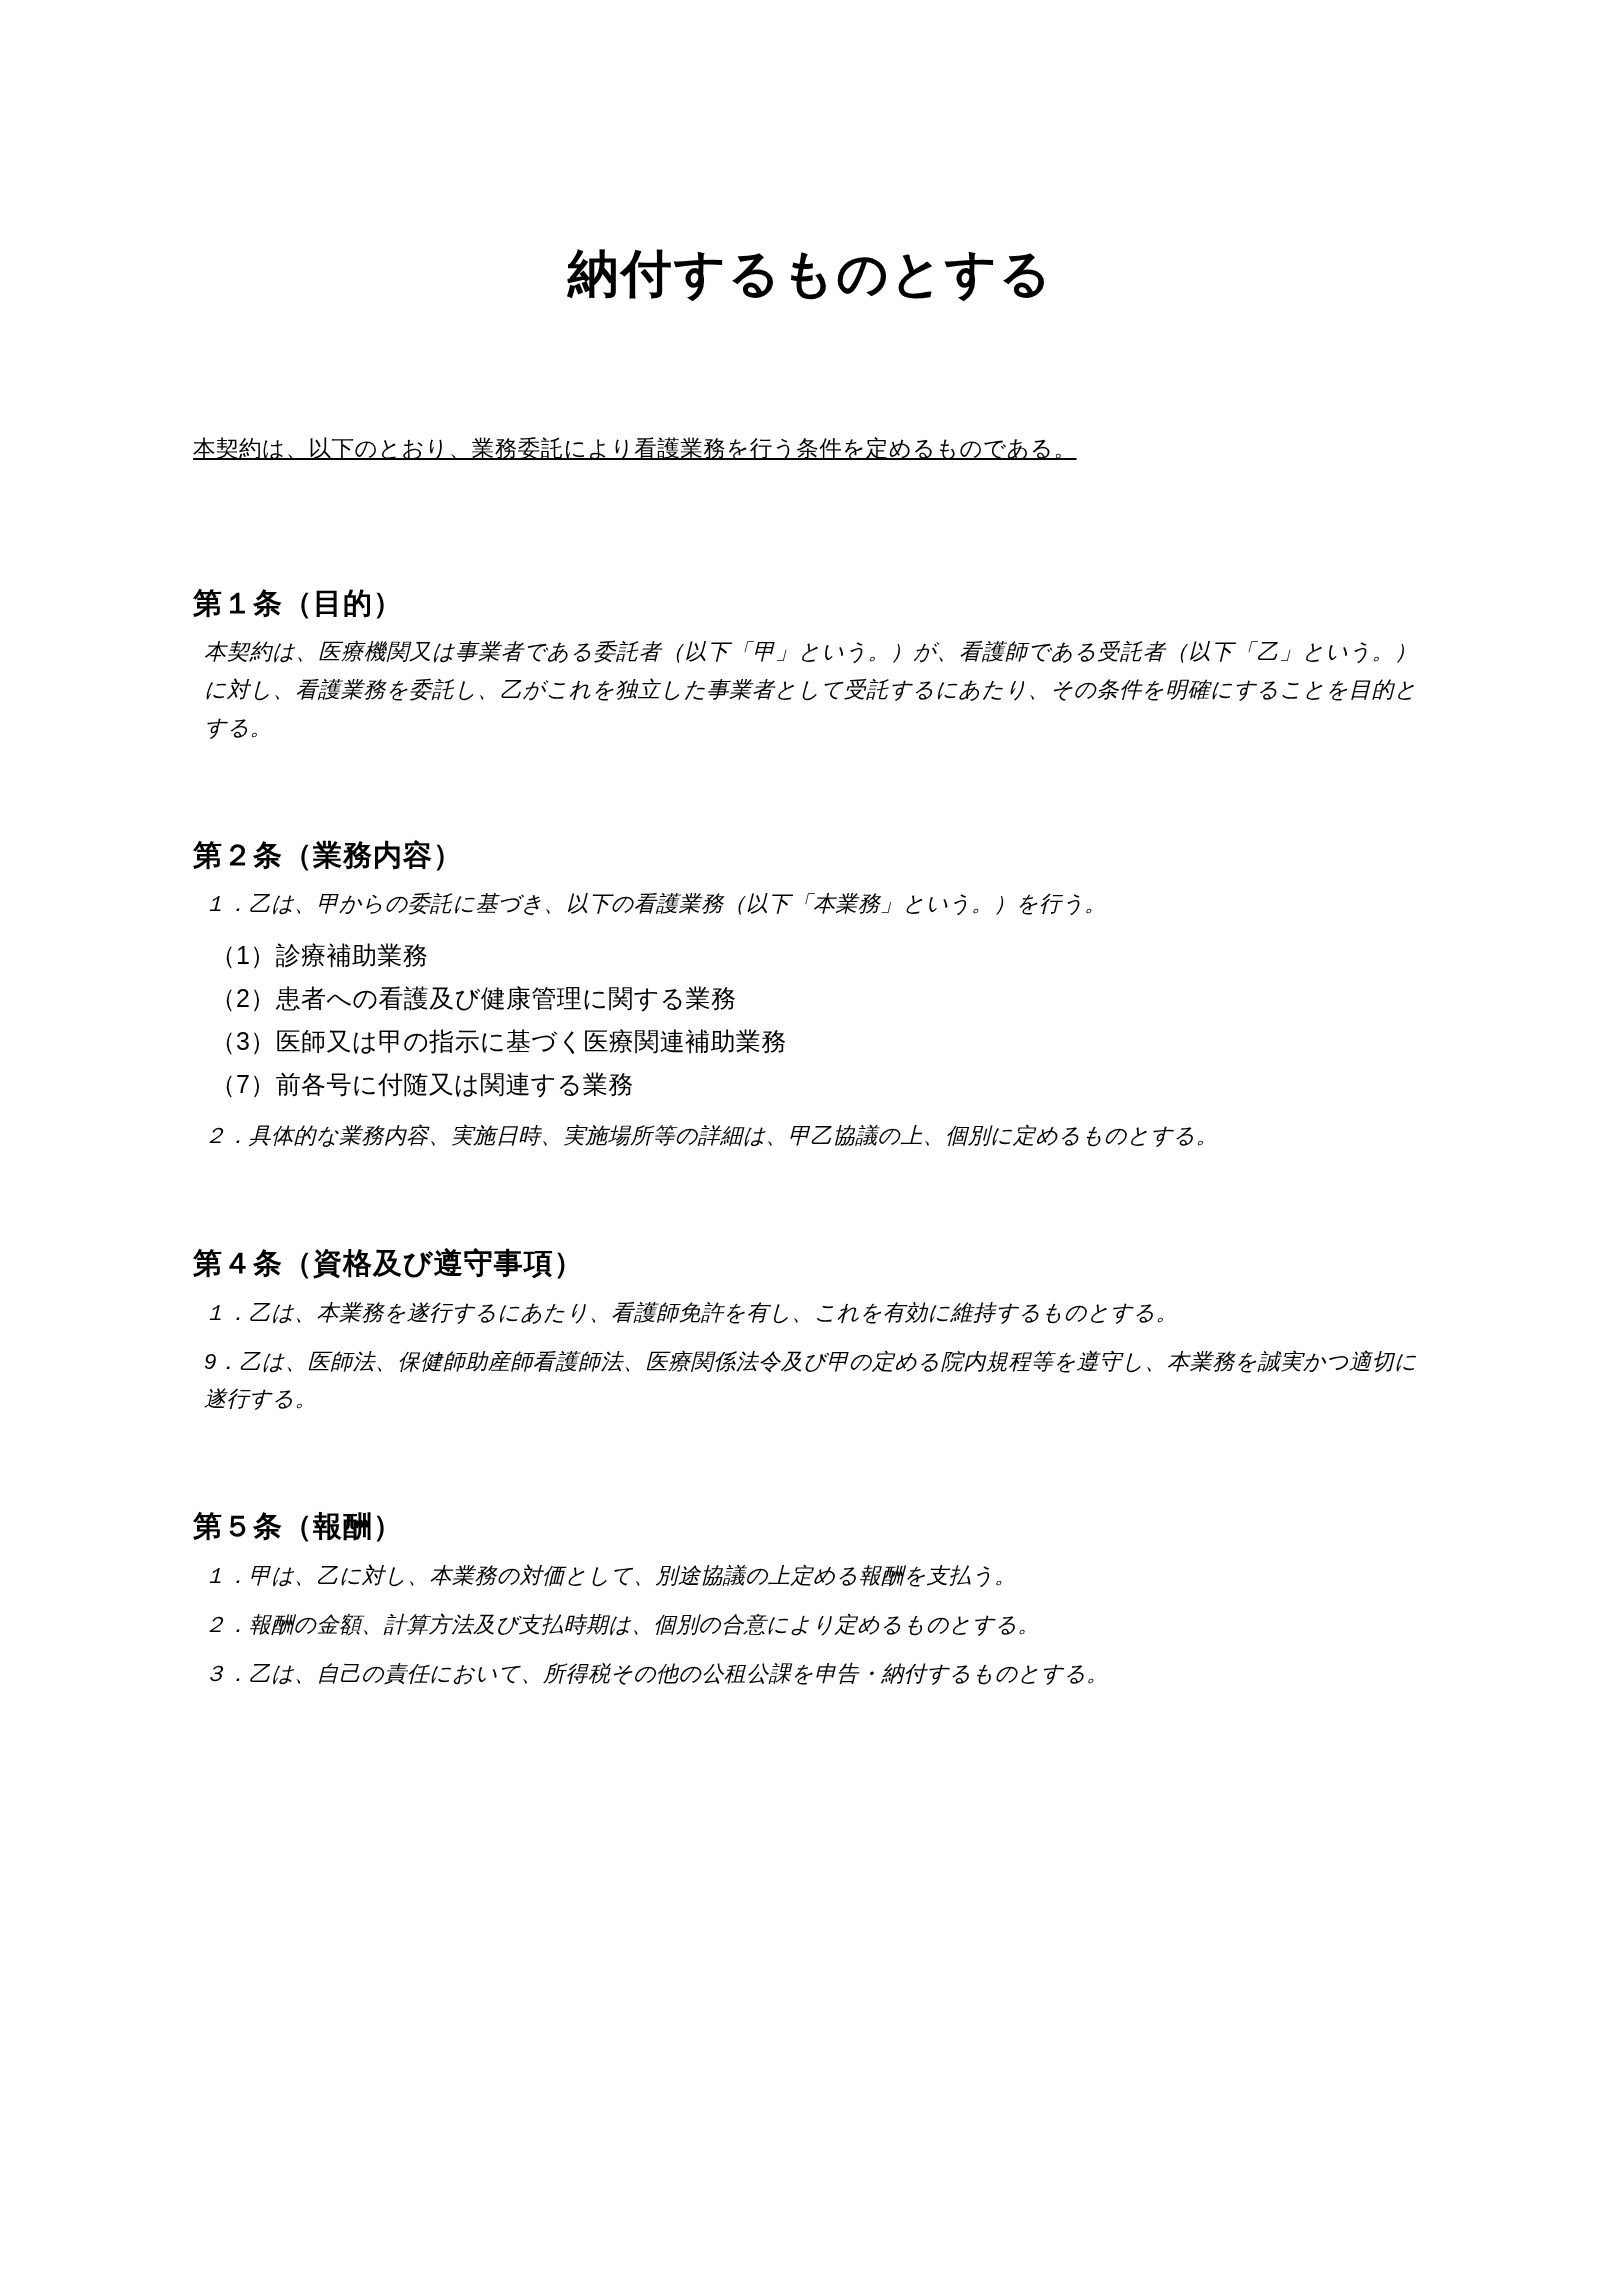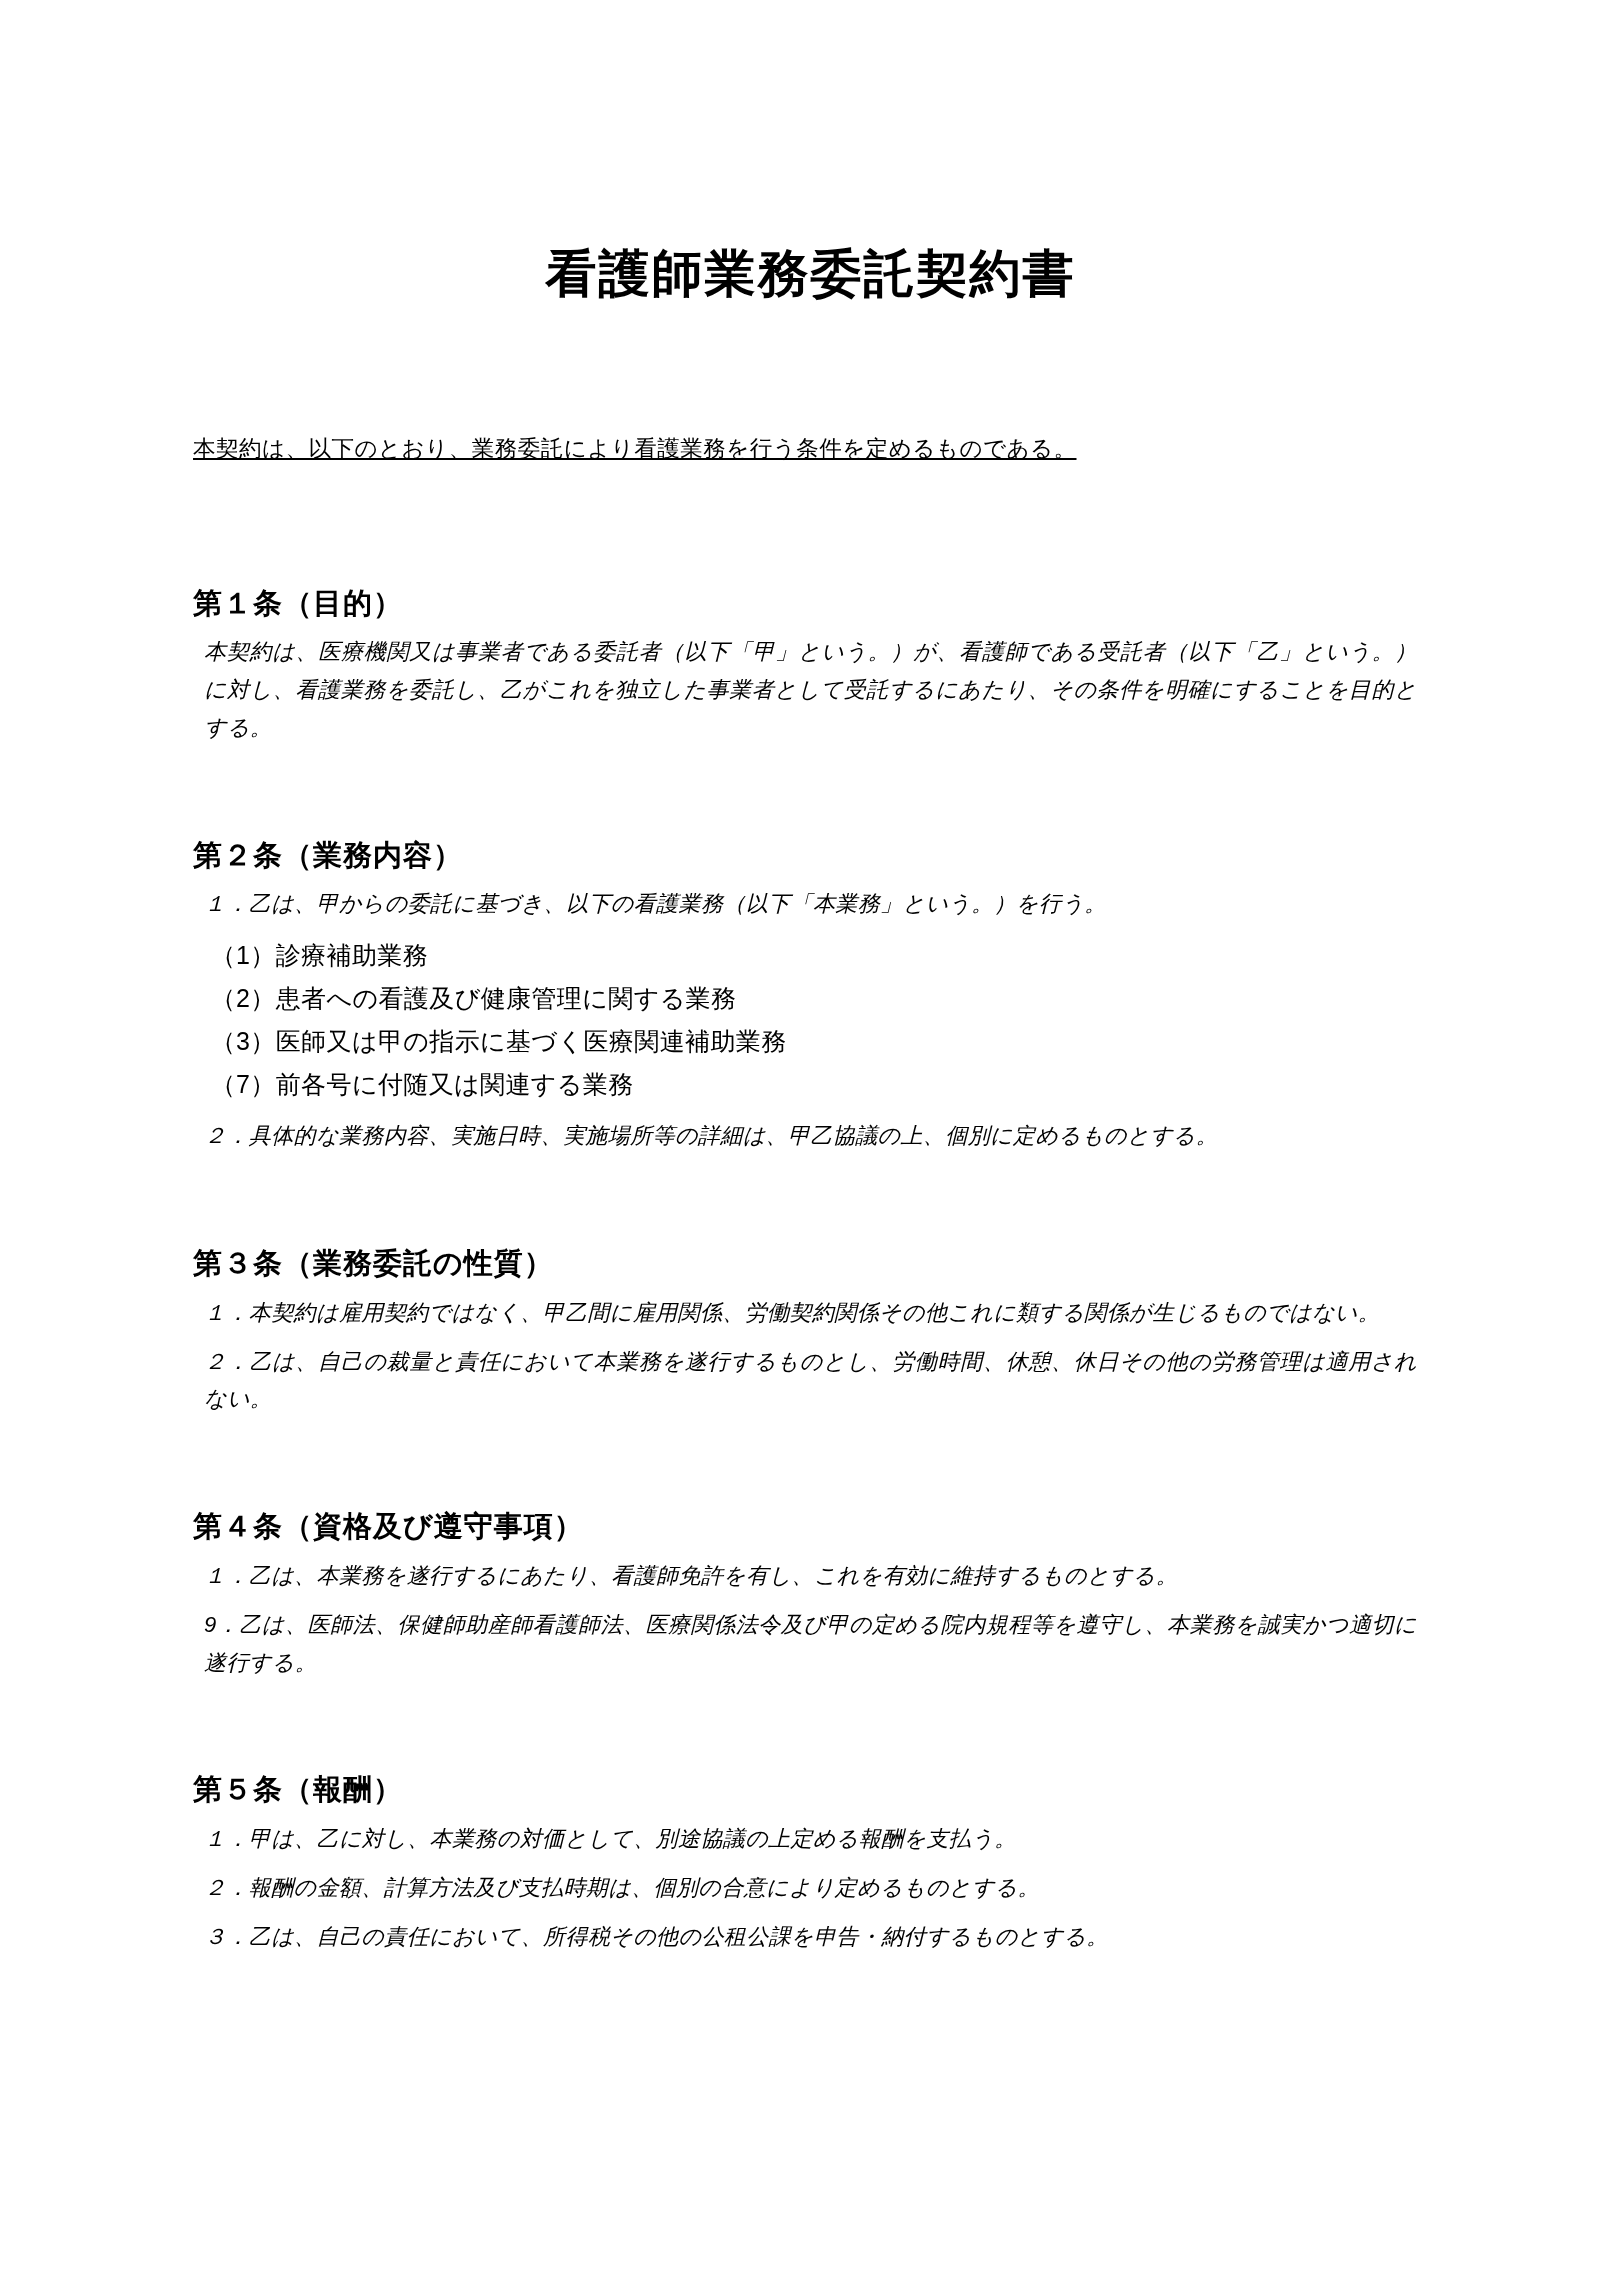--- a/index.html
+++ b/index.html
@@ -80,46 +80,41 @@
     letter-spacing: 0.4px;
     padding-left: 17.6px;
   }
 </style>
 </head>
 <body>
 
 <div class="page">
   <div class="doc-body">
 
-    <h1 class="doc-title">看護師業務委託契約書</h1>
+    <h1 class="doc-title">納付するものとする</h1>
 
     <p class="intro">本契約は、以下のとおり、業務委託により看護業務を行う条件を定めるものである。</p>
 
     <section class="article first">
       <h2 class="article-heading">第１条（目的）</h2>
       <p class="para justify-block">本契約は、医療機関又は事業者である委託者（以下「甲」という。）が、看護師である受託者（以下「乙」という。）に対し、看護業務を委託し、乙がこれを独立した事業者として受託するにあたり、その条件を明確にすることを目的とする。</p>
     </section>
 
     <section class="article">
       <h2 class="article-heading">第２条（業務内容）</h2>
       <p class="para">１．乙は、甲からの委託に基づき、以下の看護業務（以下「本業務」という。）を行う。</p>
       <ul class="list">
         <li class="list-item">（1）診療補助業務</li>
         <li class="list-item">（2）患者への看護及び健康管理に関する業務</li>
         <li class="list-item">（3）医師又は甲の指示に基づく医療関連補助業務</li>
         <li class="list-item">（7）前各号に付随又は関連する業務</li>
       </ul>
       <p class="para">２．具体的な業務内容、実施日時、実施場所等の詳細は、甲乙協議の上、個別に定めるものとする。</p>
     </section>
 
-    <section class="article">
-      <h2 class="article-heading">第３条（業務委託の性質）</h2>
-      <p class="para justify-block">１．本契約は雇用契約ではなく、甲乙間に雇用関係、労働契約関係その他これに類する関係が生じるものではない。</p>
-      <p class="para justify-block">２．乙は、自己の裁量と責任において本業務を遂行するものとし、労働時間、休憩、休日その他の労務管理は適用されない。</p>
-    </section>
 
     <section class="article">
       <h2 class="article-heading">第４条（資格及び遵守事項）</h2>
       <p class="para justify-block">１．乙は、本業務を遂行するにあたり、看護師免許を有し、これを有効に維持するものとする。</p>
       <p class="para justify-block">9．乙は、医師法、保健師助産師看護師法、医療関係法令及び甲の定める院内規程等を遵守し、本業務を誠実かつ適切に遂行する。</p>
     </section>
 
     <section class="article">
       <h2 class="article-heading">第５条（報酬）</h2>
       <p class="para">１．甲は、乙に対し、本業務の対価として、別途協議の上定める報酬を支払う。</p>

